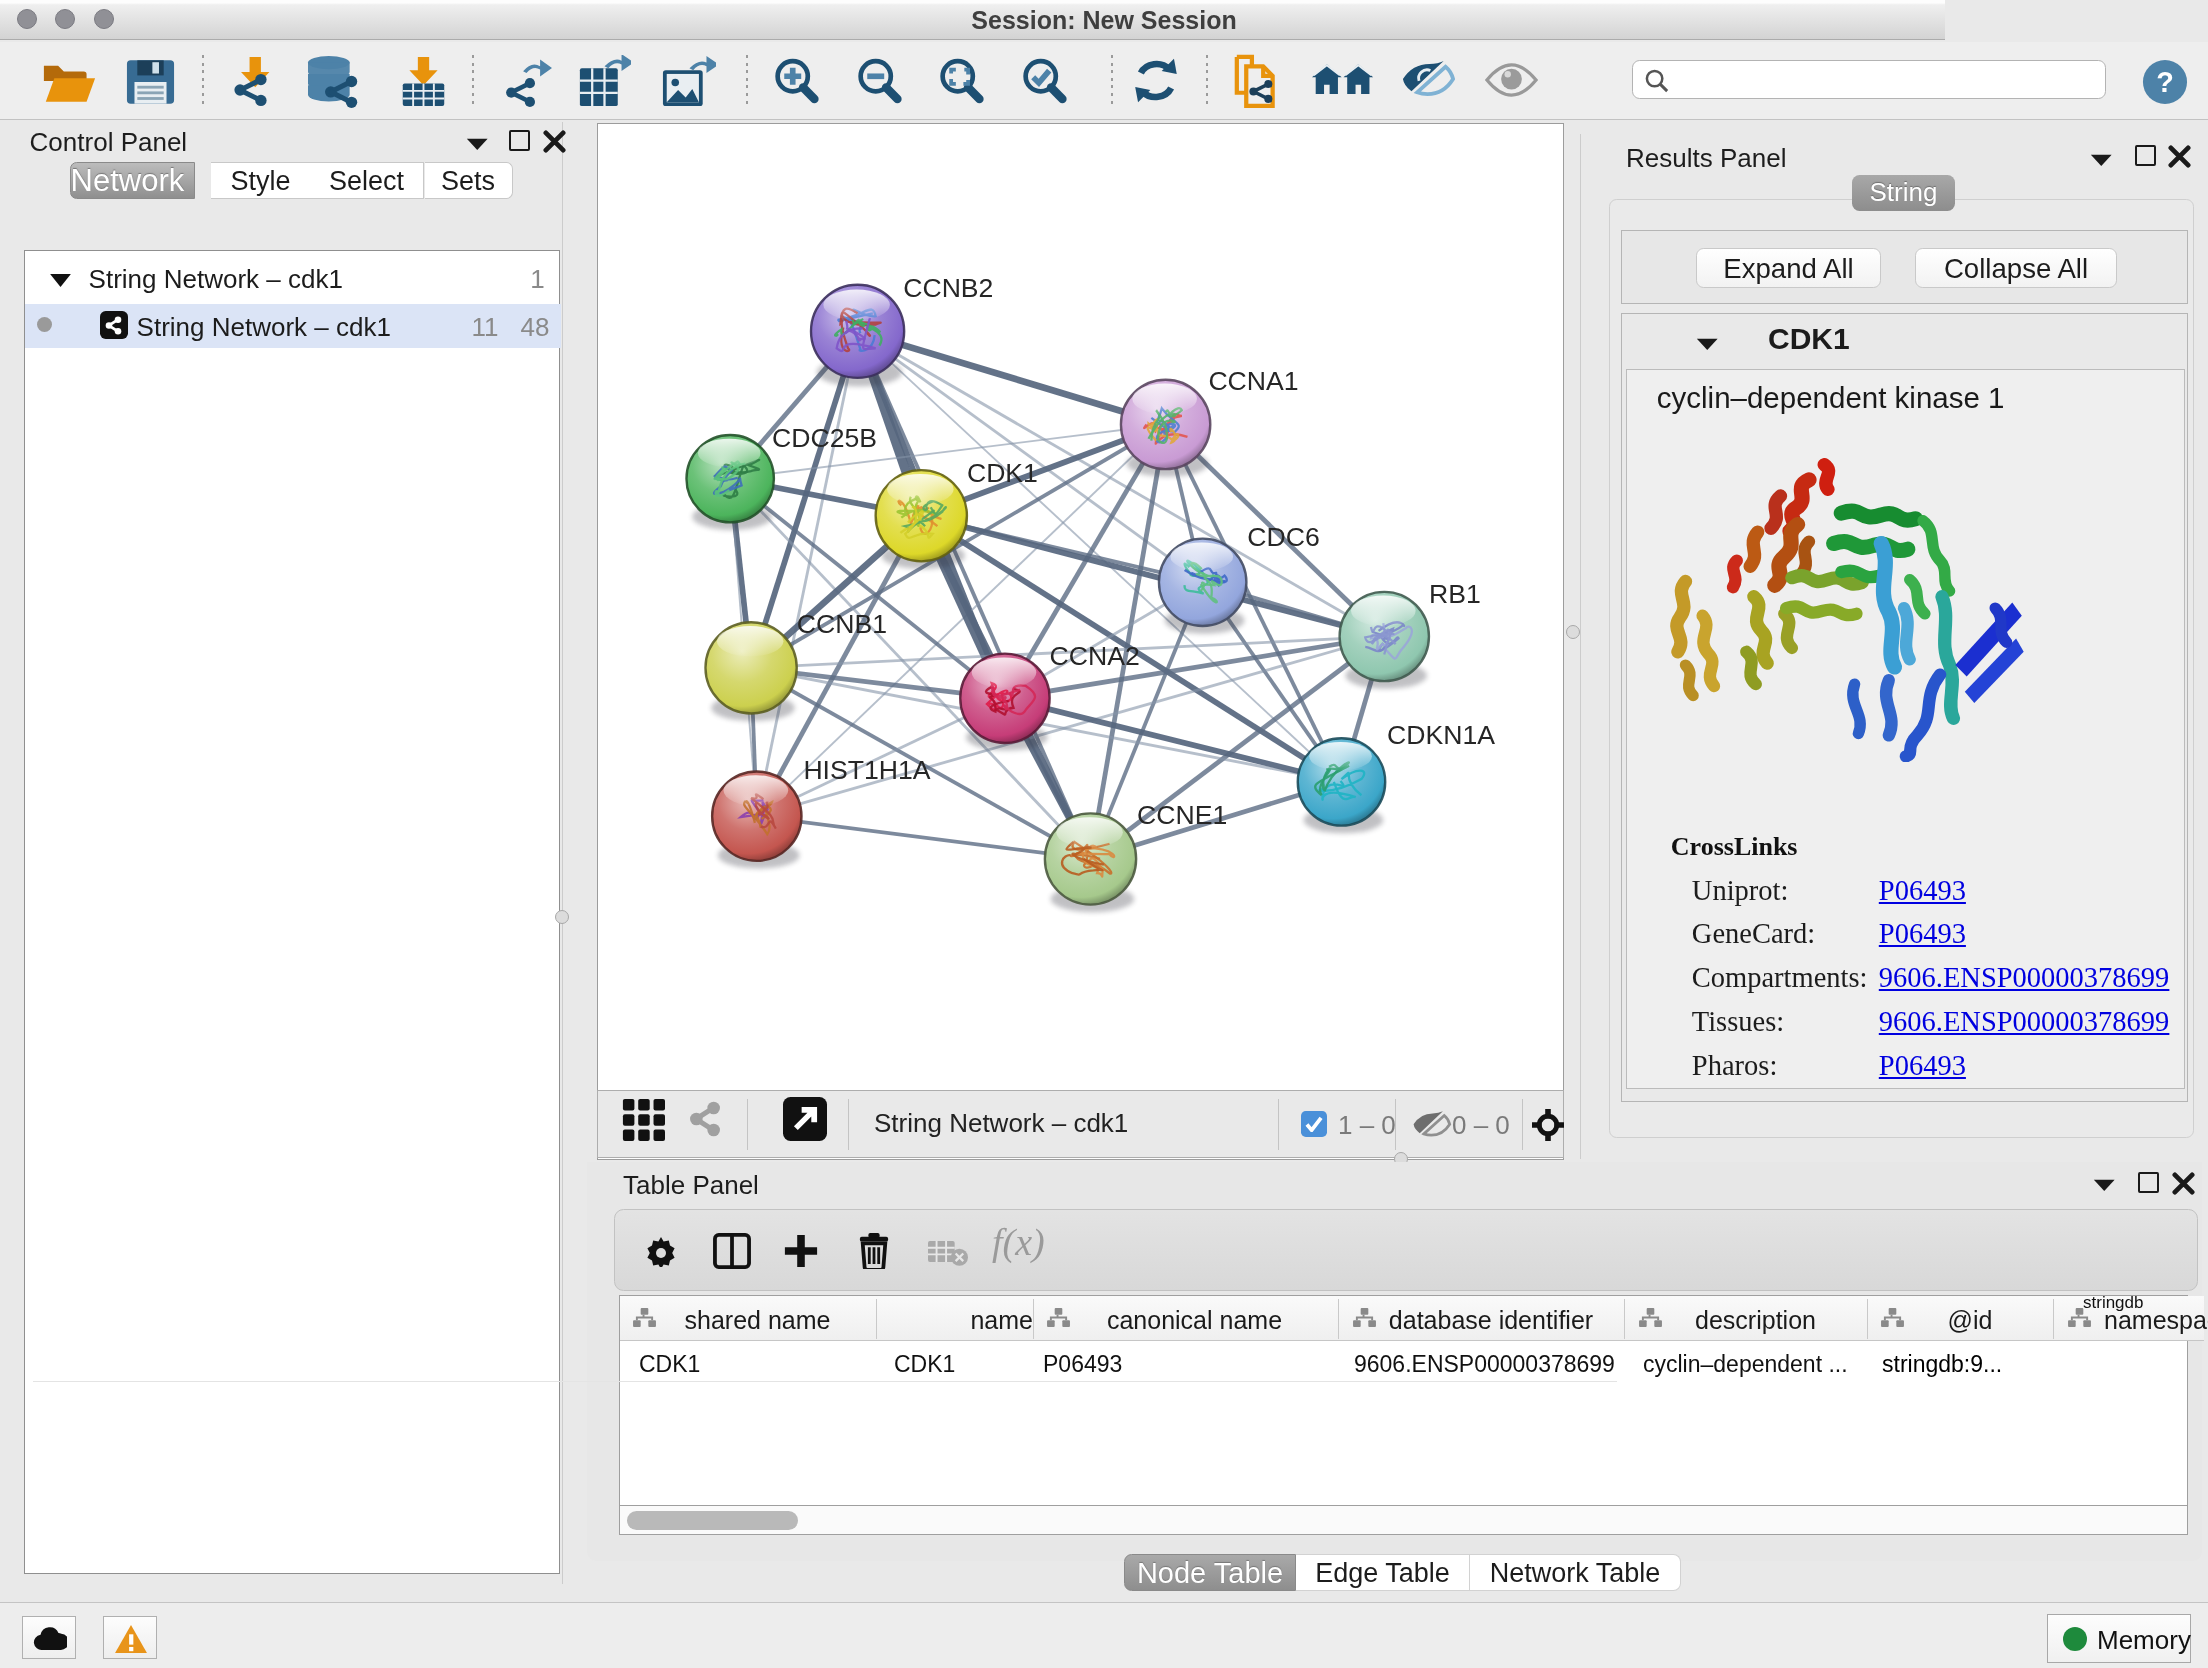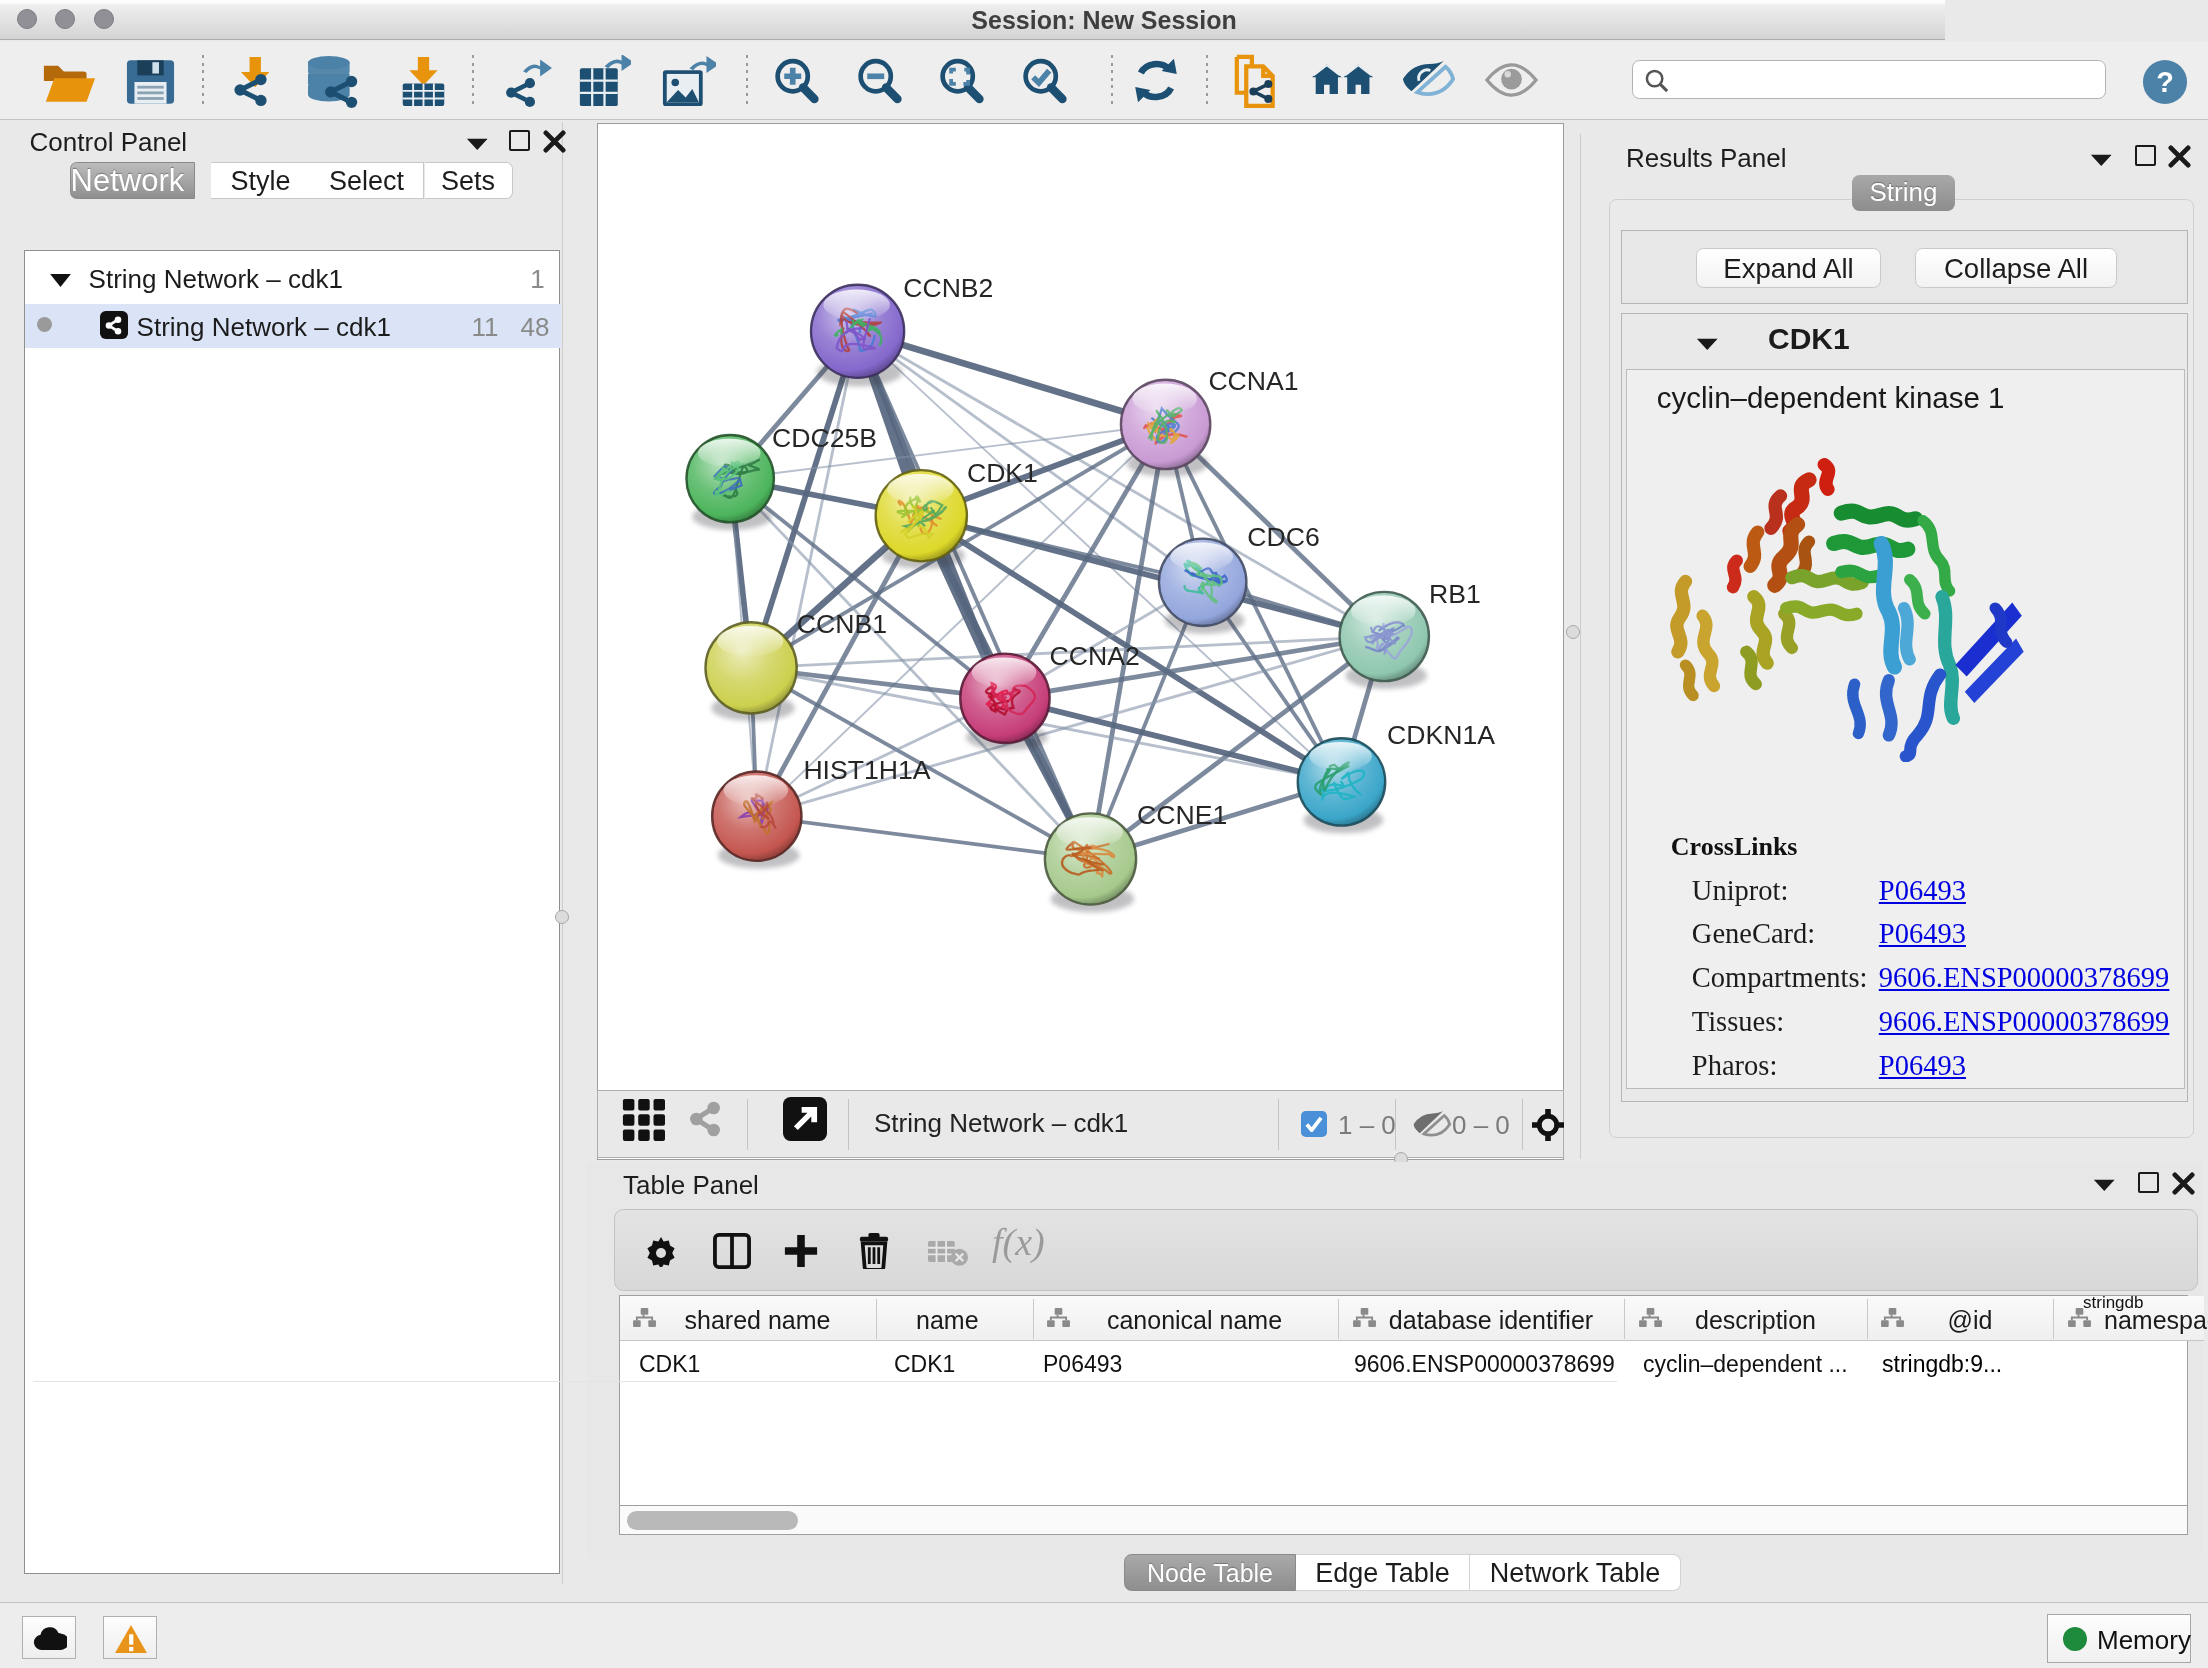--- a/index.html
+++ b/index.html
@@ -658,21 +658,21 @@
 <svg class="abs" style="left:632px;top:1307px" width="25" height="21" viewBox="0 0 26 22">
     <g fill="#8a8a8a">
       <rect x="9" y="1" width="8" height="7" rx="1"></rect>
       <rect x="1" y="14" width="8" height="7" rx="1"></rect>
       <rect x="17" y="14" width="8" height="7" rx="1"></rect>
       <path d="M12 8 v4 M5 14 v-3 h16 v3" stroke="#8a8a8a" stroke-width="2" fill="none"></path>
     </g>
   </svg>
 <div class="abs" style="left:629px;top:1306px;width:257px;text-align:center;font-size:25px;color:#1a1a1a;white-space:nowrap">shared name</div>
 <div class="abs" style="left:876px;top:1299px;width:1px;height:40px;background:#c9c9c9"></div>
-<div class="abs" style="left:916px;top:1306px;width:157px;text-align:left;font-size:25px;color:#1a1a1a;white-space:nowrap">name</div>
+<div class="abs" style="left:876px;top:1306px;width:157px;text-align:right;font-size:25px;color:#1a1a1a;white-space:nowrap">name</div>
 <div class="abs" style="left:1033px;top:1299px;width:1px;height:40px;background:#c9c9c9"></div>
 <svg class="abs" style="left:1046px;top:1307px" width="25" height="21" viewBox="0 0 26 22">
     <g fill="#8a8a8a">
       <rect x="9" y="1" width="8" height="7" rx="1"></rect>
       <rect x="1" y="14" width="8" height="7" rx="1"></rect>
       <rect x="17" y="14" width="8" height="7" rx="1"></rect>
       <path d="M12 8 v4 M5 14 v-3 h16 v3" stroke="#8a8a8a" stroke-width="2" fill="none"></path>
     </g>
   </svg>
 <div class="abs" style="left:1042px;top:1306px;width:305px;text-align:center;font-size:25px;color:#1a1a1a;white-space:nowrap">canonical name</div>
@@ -718,21 +718,21 @@
 <div class="abs" style="left:2104px;top:1306px;font-size:25px;color:#1a1a1a;white-space:nowrap">namespac</div>
 <div class="abs" style="left:639px;top:1351px;font-size:23px;color:#111">CDK1</div>
 <div class="abs" style="left:894px;top:1351px;font-size:23px;color:#111">CDK1</div>
 <div class="abs" style="left:1043px;top:1351px;font-size:23px;color:#111">P06493</div>
 <div class="abs" style="left:1354px;top:1351px;font-size:23px;color:#111">9606.ENSP00000378699</div>
 <div class="abs" style="left:1643px;top:1351px;font-size:23px;color:#111">cyclin–dependent ...</div>
 <div class="abs" style="left:1882px;top:1351px;font-size:23px;color:#000000">stringdb:9...</div>
 <div class="abs" style="left:2083px;top:1293px;font-size:17px;color:#111">stringdb</div>
 <div class="abs" style="left:33px;top:1381px;width:1584px;height:1px;background:#e4e4e4"></div>
 
-<div class="abs" style="left:1124px;top:1554px;width:172px;height:37px;background:linear-gradient(#a9a9a9,#8e8e8e);border:1px solid #8a8a8a;border-radius:7.6px 0 0 7.6px;color:#fff;text-align:center;font-size:25px;line-height:36px;text-shadow:0 -1px 1px #777">Node Table</div>
+<div class="abs" style="left:1124px;top:1554px;width:172px;height:37px;background:linear-gradient(#a9a9a9,#8e8e8e);border:1px solid #8a8a8a;border-radius:7.6px 0 0 7.6px;color:#fff;text-align:center;font-size:29px;line-height:36px;text-shadow:0 -1px 1px #777">Node Table</div>
 <div class="abs" style="left:1296px;top:1554px;width:174px;height:37px;background:#fff;border:1px solid #d2d2d2;border-left:none;text-align:center;font-size:27px;line-height:36px">Edge Table</div>
 <div class="abs" style="left:1470px;top:1554px;width:211px;height:37px;background:#fff;border:1px solid #d2d2d2;border-left:none;border-radius:0 7.6px 7.6px 0;text-align:center;font-size:27px;line-height:36px;white-space:nowrap">Network Table</div>
 
 <div class="abs" style="left:0;top:1602px;width:2208px;height:67px;background:#ededed;border-top:1px solid #c4c4c4">
   <div class="abs" style="left:22px;top:13.3px;width:54px;height:43px;background:linear-gradient(#fdfdfd,#eeeeee);border:1.9px solid #b0b0b0">
     <svg style="position:absolute;left:9.5px;top:9.5px" width="34" height="25" viewBox="0 0 36 26">
         <path d="M10 24 a8 8 0 0 1 -2 -16 a10 10 0 0 1 19 -2 a7 7 0 0 1 3 1 a6.5 6.5 0 0 1 -1 17 z" fill="#111"></path>
       </svg>
   </div>
   <div class="abs" style="left:103px;top:13.3px;width:54px;height:43px;background:linear-gradient(#fdfdfd,#eeeeee);border:1.9px solid #b0b0b0">

